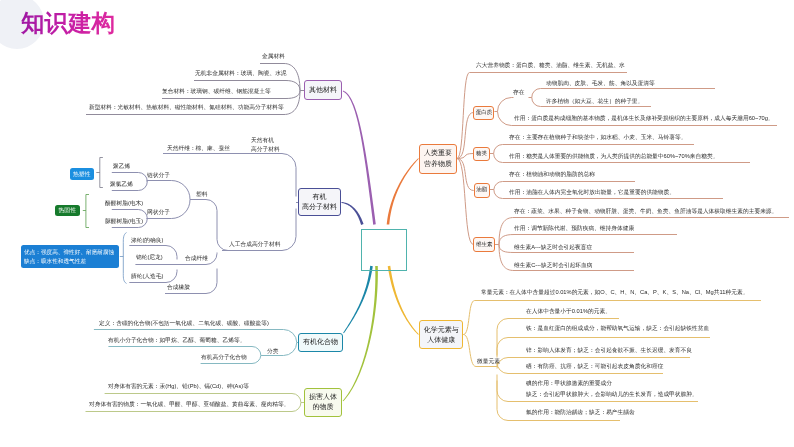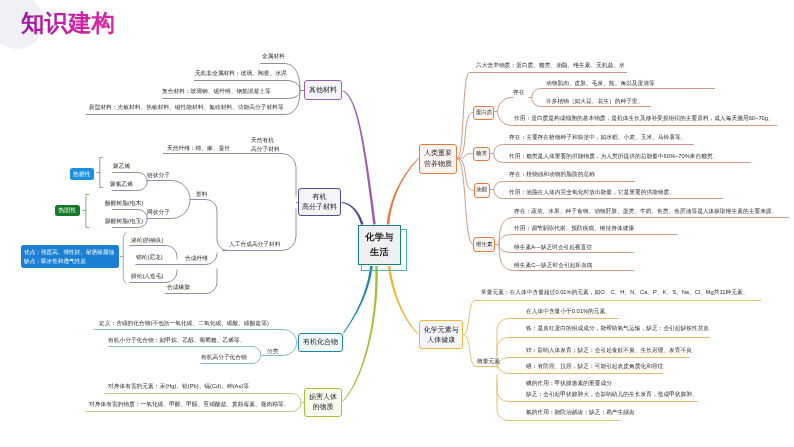--- a/index.html
+++ b/index.html
@@ -162,14 +162,13 @@
   <div class="lbl" style="left:481px;top:288px;font-size:12px;">常量元素：在人体中含量超过0.01%的元素，如O、C、H、N、Ca、P、K、S、Na、Cl、Mg共11种元素。</div>
   <div class="lbl" style="left:477px;top:356.5px;font-size:12px;">微量元素</div>
   <div class="lbl" style="left:526.4px;top:306.6px;font-size:12px;">在人体中含量小于0.01%的元素。</div>
   <div class="lbl" style="left:526.4px;top:323.6px;font-size:12px;">铁：是血红蛋白的组成成分，能帮助氧气运输，缺乏：会引起缺铁性贫血</div>
   <div class="lbl" style="left:526.4px;top:345.5px;font-size:12px;">锌：影响人体发育；缺乏：会引起食欲不振、生长迟缓、发育不良</div>
   <div class="lbl" style="left:526.4px;top:362px;font-size:12px;">硒：有防癌、抗癌，缺乏：可能引起表皮角质化和癌症</div>
   <div class="lbl" style="left:526.4px;top:378.7px;font-size:12px;">碘的作用：甲状腺激素的重要成分</div>
   <div class="lbl" style="left:526.4px;top:389.8px;font-size:12px;">缺乏：会引起甲状腺肿大，会影响幼儿的生长发育，造成甲状腺肿。</div>
   <div class="lbl" style="left:526.4px;top:408px;font-size:12px;">氟的作用：能防治龋齿；缺乏：易产生龋齿</div>
   <div style="position:absolute;left:361.1px;top:228.7px;width:43.8px;height:39.9px;border:1px solid #4fb3ad;background:transparent;"></div>
-  <div class="node" style="left:357.6px;top:225.2px;width:43.8px;height:39.9px;border:1px solid #16807c;background:#eef0f1;border-radius:0;font-size:9.2px;font-weight:700;line-height:1.62;letter-spacing:0.3px;"><span>化学与</span><span>生活</span></div>
 </div>
 
 </body></html>

